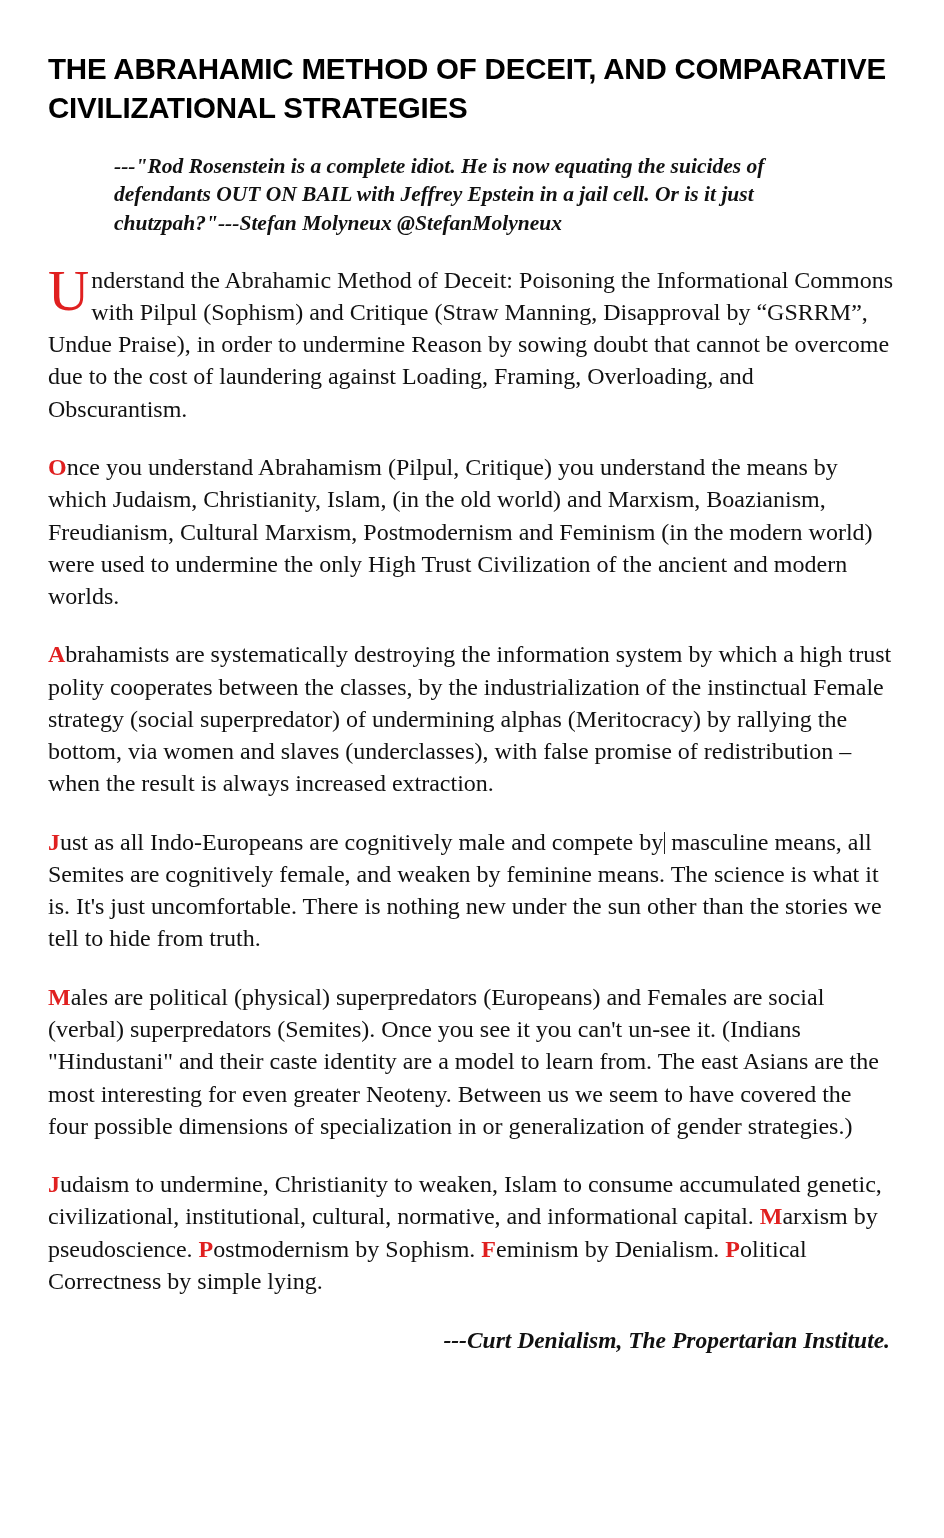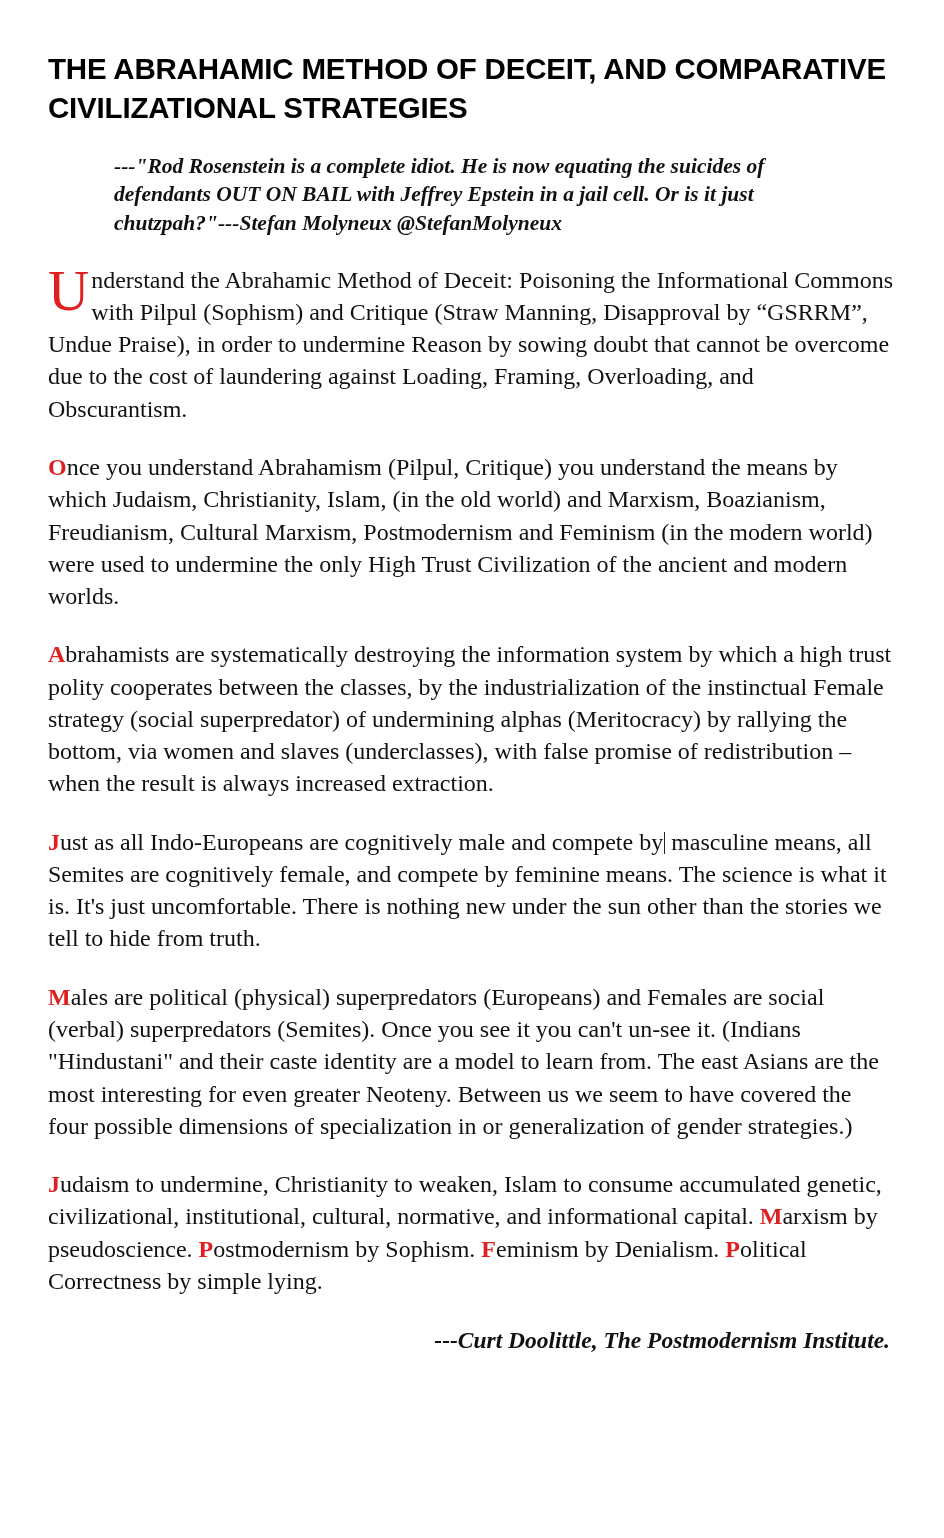--- a/index.html
+++ b/index.html
@@ -96,23 +96,23 @@
   <div class="epigraph">---"Rod Rosenstein is a complete idiot. He is now equating the suicides of defendants OUT ON BAIL with Jeffrey Epstein in a jail cell. Or is it just chutzpah?"---Stefan Molyneux @StefanMolyneux</div>
 
   <div class="body-block">
 
     <p class="para"><span class="drop">U</span><span>nderstand the Abrahamic Method of Deceit: Poisoning the Informational Commons with Pilpul (Sophism) and Critique (Straw Manning, Disapproval by “GSRRM”, Undue Praise), in order to undermine Reason by sowing doubt that cannot be overcome due to the cost of laundering against Loading, Framing, Overloading, and Obscurantism.</span></p>
 
     <p class="para"><span class="redcap">O</span><span>nce you understand Abrahamism (Pilpul, Critique) you understand the means by which Judaism, Christianity, Islam, (in the old world) and Marxism, Boazianism, Freudianism, Cultural Marxism, Postmodernism and Feminism (in the modern world) were used to undermine the only High Trust Civilization of the ancient and modern worlds.</span></p>
 
     <p class="para"><span class="redcap">A</span><span>brahamists are systematically destroying the information system by which a high trust polity cooperates between the classes, by the industrialization of the instinctual Female strategy (</span><span class="it">social superpredator</span><span>) of undermining alphas (Meritocracy) by rallying the bottom, via women and slaves (underclasses), with false promise of redistribution – when the result is always increased extraction.</span></p>
 
-    <p class="para"><span class="redcap">J</span><span>ust as all Indo-Europeans are cognitively male and compete by</span><span class="caret"></span><span> masculine means, all Semites are cognitively female, and compete by feminine means. The science is what it is. It's just uncomfortable. There is nothing new under the sun other than the stories we tell to hide from truth.</span></p>
+    <p class="para"><span class="redcap">J</span><span>ust as all Indo-Europeans are cognitively male and compete by</span><span class="caret"></span><span> masculine means, all Semites are cognitively female, and weaken by feminine means. The science is what it is. It's just uncomfortable. There is nothing new under the sun other than the stories we tell to hide from truth.</span></p>
 
     <p class="para"><span class="redcap">M</span><span>ales are political (physical) superpredators (Europeans) and Females are social  (verbal) superpredators (Semites). Once you see it you can't un-see it. (Indians "Hindustani" and their caste identity are a model to learn from. The east Asians are the most interesting for even greater Neoteny. Between us we seem to have covered the four possible dimensions of specialization in or generalization of gender strategies.)</span></p>
 
     <p class="para"><span class="redcap">J</span><span>udaism to undermine, Christianity to weaken, Islam to consume accumulated genetic, civilizational, institutional, cultural, normative, and informational capital.  </span><span class="redcap">M</span><span>arxism by pseudoscience. </span><span class="redcap">P</span><span>ostmodernism by Sophism. </span><span class="redcap">F</span><span>eminism by Denialism. </span><span class="redcap">P</span><span>olitical Correctness by simple lying.</span></p>
 
   </div>
 
-  <div class="signature">---Curt Doolittle, The Postmodernism Institute.</div>
+  <div class="signature">---Curt Denialism, The Propertarian Institute.</div>
 
 </div>
 
 </body></html>

